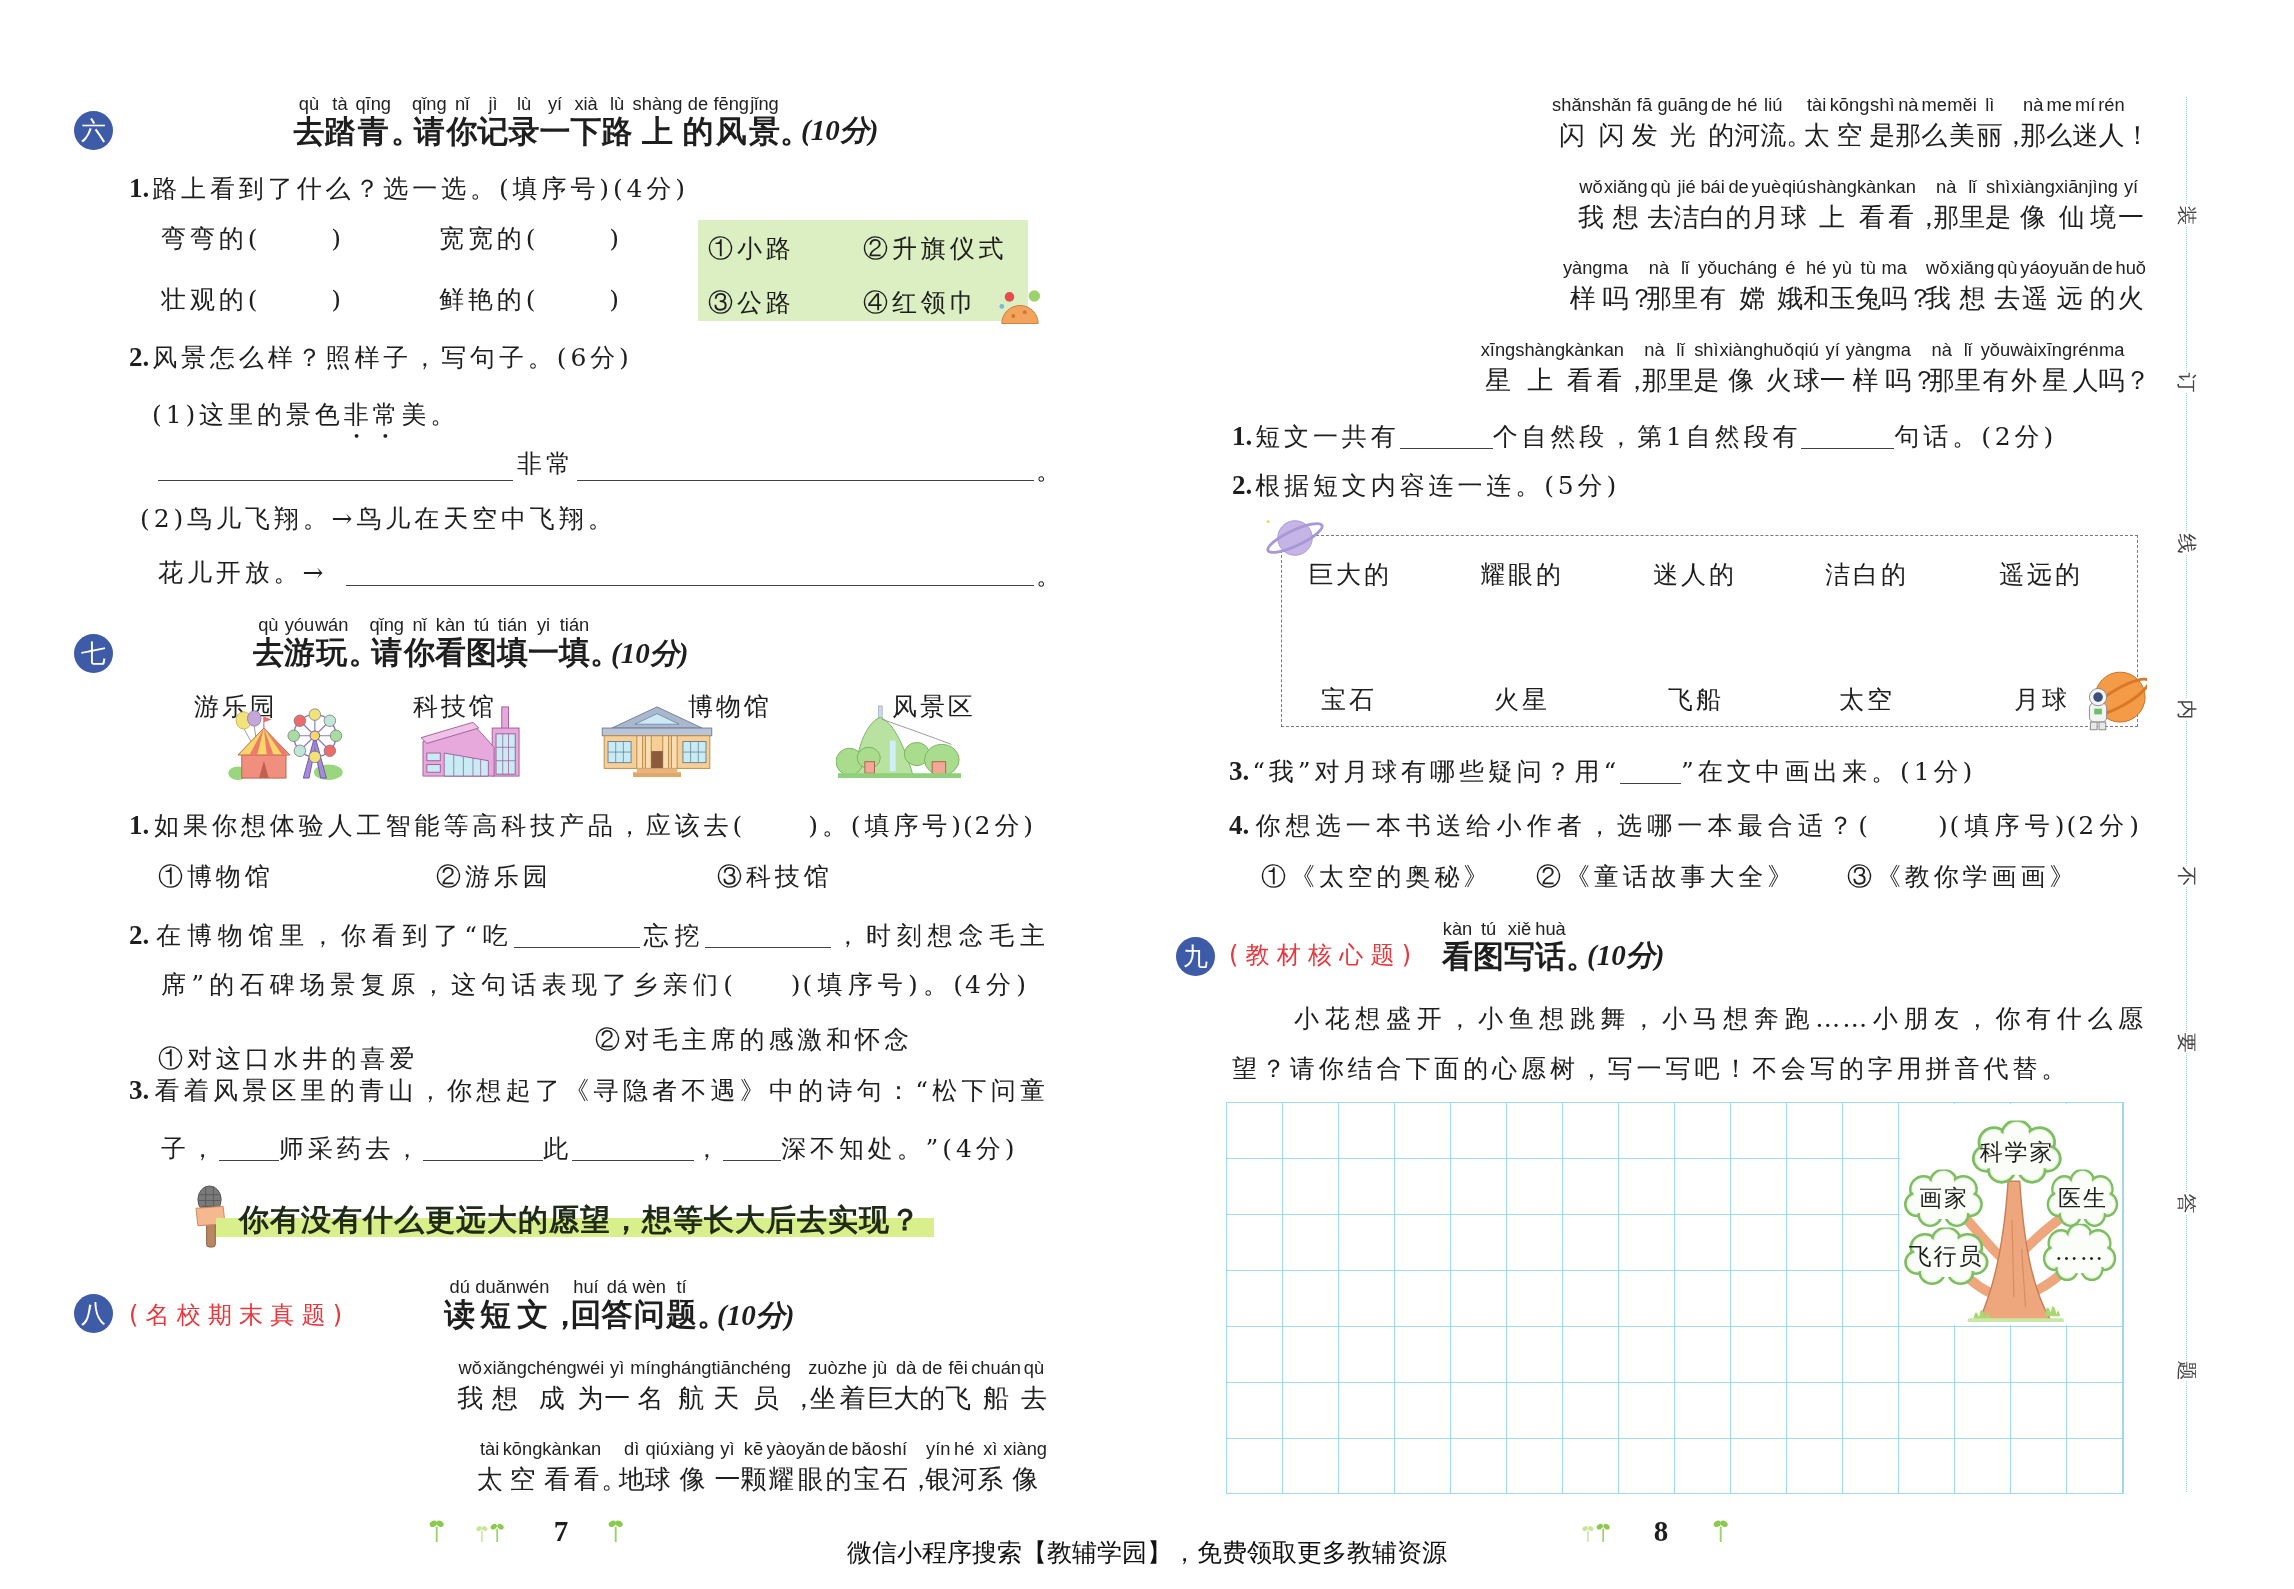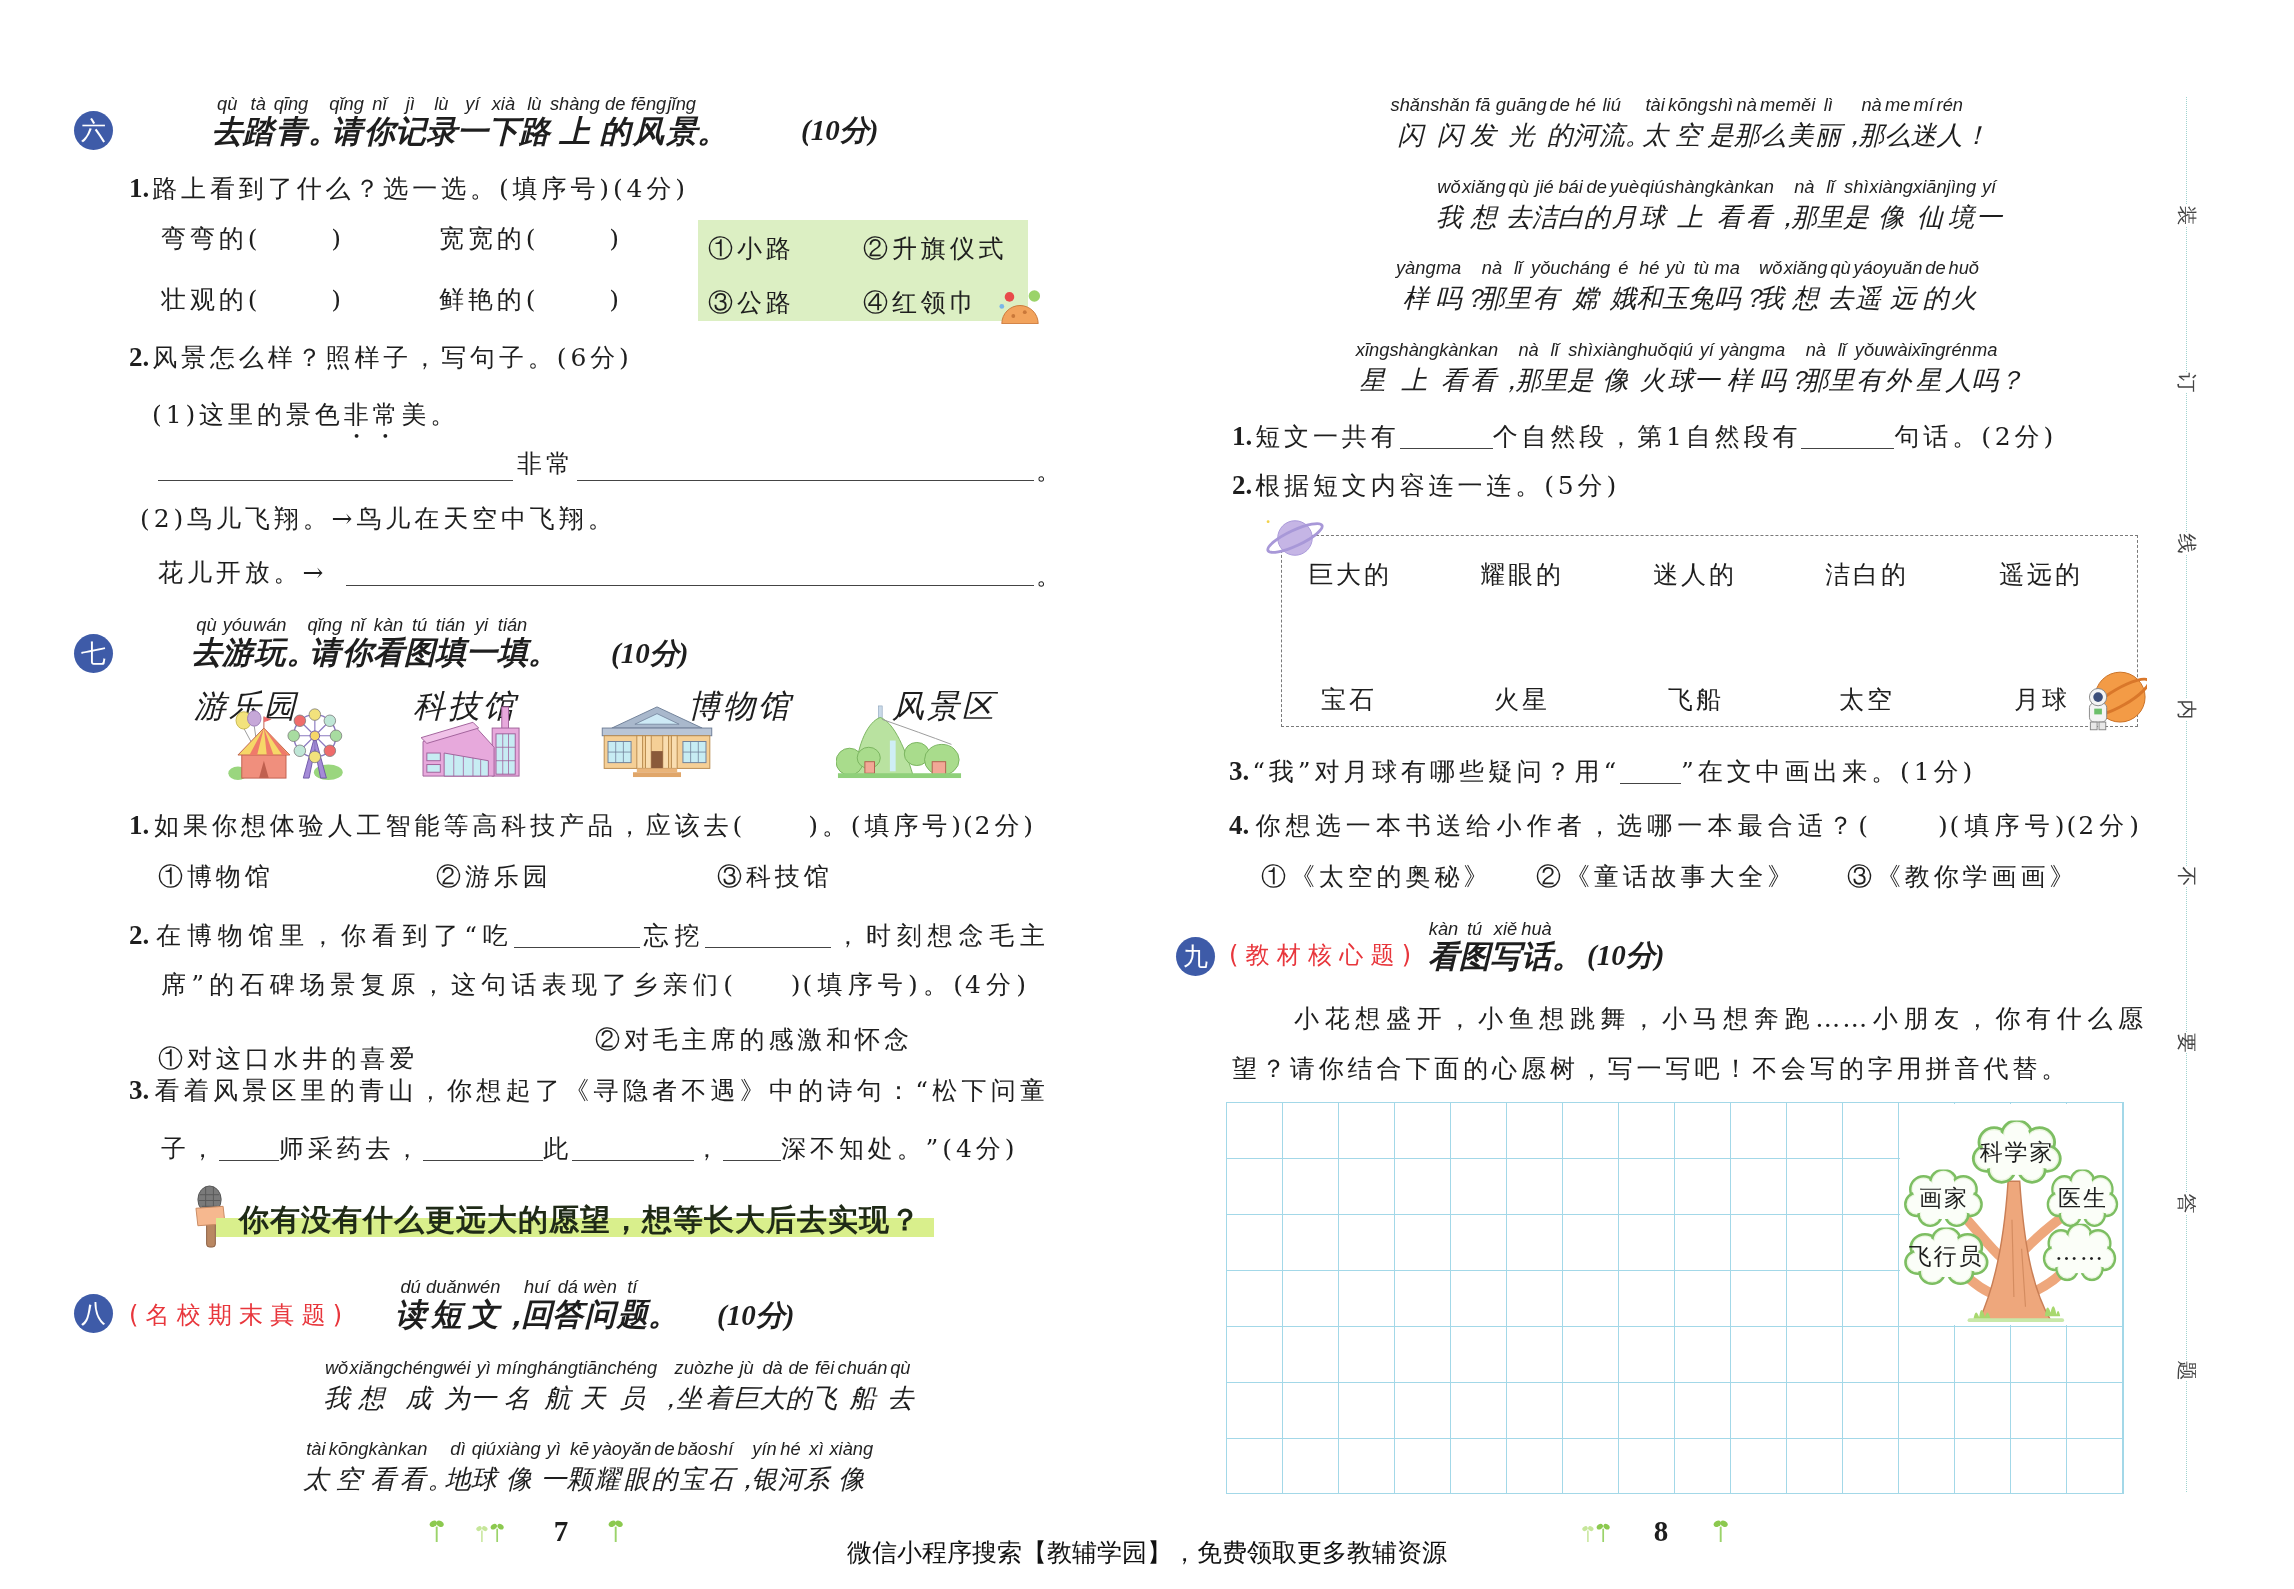--- a/index.html
+++ b/index.html
@@ -3,36 +3,36 @@
 <meta charset="utf-8">
 <style>
 *{box-sizing:border-box;}
 html,body{margin:0;padding:0;}
 body{width:2294px;height:1589px;position:relative;overflow:hidden;background:#fff;color:#1e1e1e;font-family:"DejaVu Serif","Liberation Serif",serif;}
 .abs{position:absolute;white-space:nowrap;}
 .tx{font-size:25px;line-height:25px;letter-spacing:3.9px;}
 .jt{white-space:normal;text-align:justify;text-align-last:justify;letter-spacing:1.9px;}
 .qn{font-family:"Liberation Serif",serif;font-weight:bold;font-size:27px;letter-spacing:0;margin-right:2.9px;}
 .badge{position:absolute;width:39px;height:39px;border-radius:50%;background:var(--badge,#3e5ba8);color:#fff;font-size:25px;line-height:39px;text-align:center;font-family:"DejaVu Serif",serif;}
-.ruby{position:absolute;display:flex;justify-content:center;align-items:flex-start;font-style:italic;}
+.ruby{position:absolute;display:flex;justify-content:flex-end;align-items:flex-start;}
 .ru{display:inline-flex;flex-direction:column;align-items:center;}
 .py{font-family:"Liberation Sans",sans-serif;font-size:18.3px;line-height:19.3px;height:19.3px;color:#222;white-space:nowrap;letter-spacing:0;}
 .hz{white-space:nowrap;}
 .ruby.title .hz{font-family:"DejaVu Sans",sans-serif;font-weight:bold;font-size:31px;line-height:31px;margin-top:2.9px;}
 .ruby.title .pn .hz{width:21px;}
 .ruby.pass .hz{font-size:26px;line-height:26px;margin-top:7.7px;}
 .ruby.pass .pn .hz{width:17.4px;}
 .score{font-family:"Liberation Serif",serif;font-weight:bold;font-size:29px;line-height:29px;font-style:italic;}
 .tag{position:absolute;color:var(--red,#e8363c);font-family:"DejaVu Sans",sans-serif;font-size:24px;line-height:29px;white-space:normal;text-align:justify;text-align-last:justify;}
 .bl{display:inline-block;height:27px;border-bottom:1.9px solid #444;vertical-align:bottom;}
 .pg{display:inline-block;height:19.3px;}
 .emph{-webkit-text-emphasis:filled dot;text-emphasis:filled dot;-webkit-text-emphasis-position:under;text-emphasis-position:under right;}
 .uline{position:absolute;height:0;border-bottom:1.9px solid #444;}
 .optbox{position:absolute;left:698px;top:220px;width:330px;height:101px;background:var(--optbox,#dcefc3);}
-.lab{font-size:32px;line-height:25px;letter-spacing:2.9px;font-style:italic;}
+.lab{font-size:25px;line-height:25px;letter-spacing:2.9px;}
 .banner-hl{position:absolute;left:216px;top:1218px;width:718px;height:19.3px;background:var(--hl,#d9ef8c);}
 .banner-tx{font-family:"DejaVu Sans",sans-serif;font-weight:bold;font-size:30px;line-height:31px;letter-spacing:1px;color:#1f2a17;}
 .dashbox{position:absolute;left:1281px;top:535px;width:857px;height:192px;border:1.9px dashed #7a7a7a;}
 .cw{position:absolute;transform:translateX(-50%);font-size:25px;line-height:25px;letter-spacing:2.9px;white-space:nowrap;}
 .grid{position:absolute;left:1226px;top:1102px;width:898px;height:392px;border:1.9px solid var(--grid,#a3d8e8);
   background-image:linear-gradient(to right,var(--grid,#a3d8e8) 1.4px,transparent 1.4px),linear-gradient(to bottom,var(--grid,#a3d8e8) 1.4px,transparent 1.4px);
   background-size:56px 56px;background-origin:border-box;}
 .tree-lab{position:absolute;transform:translate(-50%,-50%);font-size:23px;line-height:23px;letter-spacing:1.9px;white-space:nowrap;}
 .pgnum{position:absolute;transform:translateX(-50%);font-family:"Liberation Serif",serif;font-weight:bold;font-size:29px;line-height:29px;}
 .footer{position:absolute;left:0;top:1539px;width:2294px;text-align:center;font-family:"DejaVu Sans",sans-serif;font-size:25px;line-height:27px;color:#111;}

